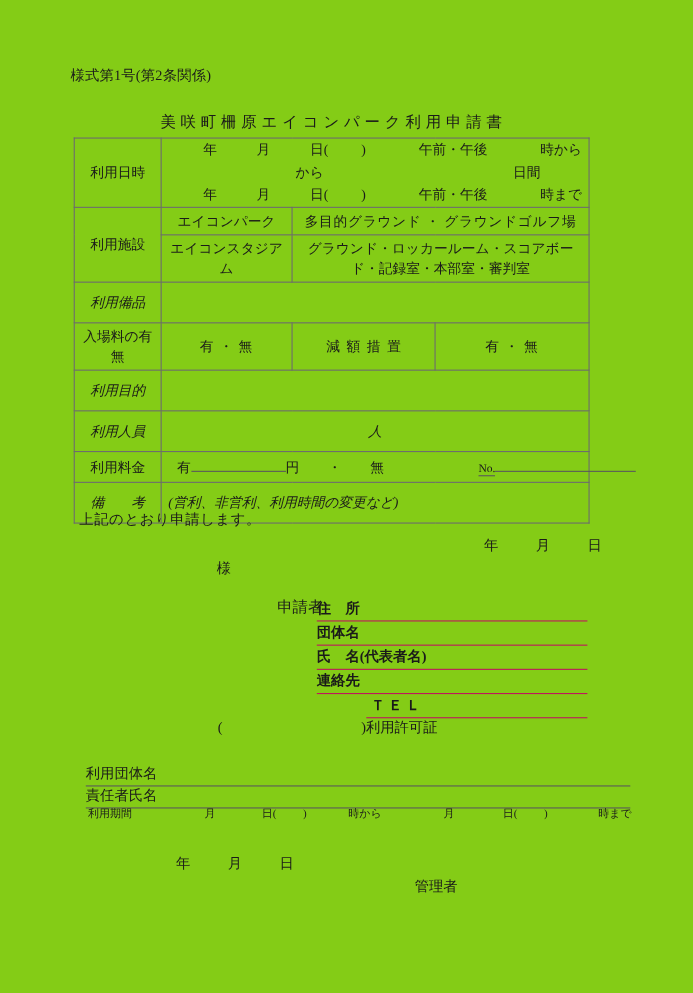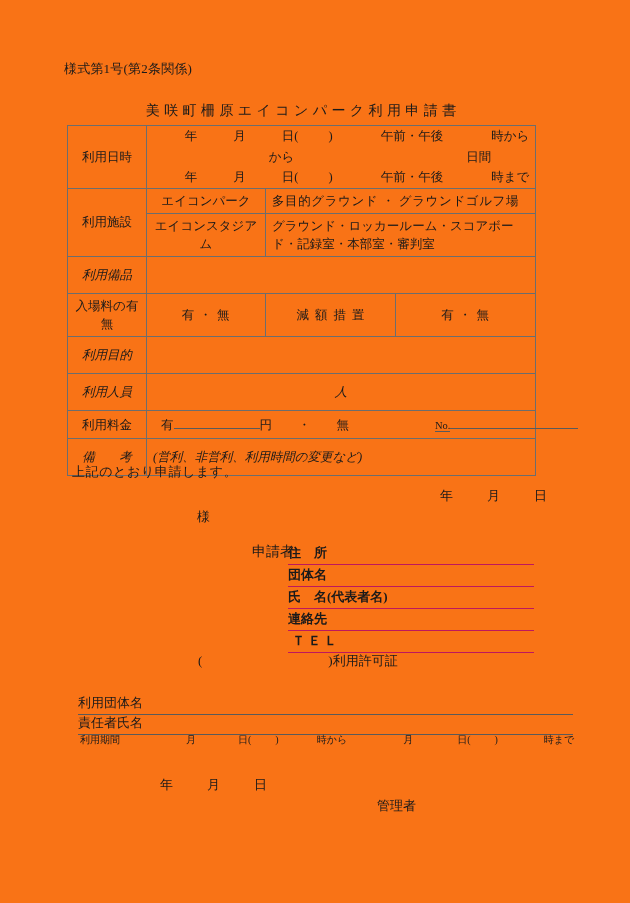--- a/index.html
+++ b/index.html
@@ -12,21 +12,21 @@
     height: 903px;
     font-family: "Liberation Serif", "DejaVu Serif", serif;
     color: #1a1a1a;
     position: relative;
     overflow: hidden;
   }
   .page {
     position: relative;
     width: 630px;
     height: 903px;
-    background: #f97316;
+    background: #84cc16;
   }
 
   
   .form-no {
     position: absolute;
     left: 64px;
     top: 60px;
     font-size: 13px;
     letter-spacing: 0.2px;
     white-space: nowrap;
@@ -91,21 +91,21 @@
   .paren-gap { display: inline-block; width: 30px; }
 
   
   .fac-name {
     width: 119px;
     text-align: center;
     line-height: 1.45;
     padding: 3px 3px !important;
   }
   .fac-desc {
-    text-align: left;
+    text-align: center;
     line-height: 1.45;
     padding: 3px 6px !important;
   }
   .fac-desc-1 { letter-spacing: 0.6px; }
 
   
   .mid-cell {
     text-align: center;
     letter-spacing: 1px;
   }
@@ -177,21 +177,21 @@
   .app-field {
     display: block;
     border-bottom: 1px solid #be185d;
     font-size: 13px;
     line-height: 1.0;
     padding: 3px 0 3px 0;
     white-space: nowrap;
     height: 15px;
     font-weight: bold;
   }
-  .tel-text { letter-spacing: 3px; padding-left: 4px; }
+  .tel-text { letter-spacing: 3px; padding-left: 4px; margin-left: 45px; }
 
   
   .permit-line {
     position: absolute;
     left: 198px;
     top: 652px;
     font-size: 13px;
     white-space: nowrap;
   }
   .permit-gap { display: inline-block; width: 126px; }

